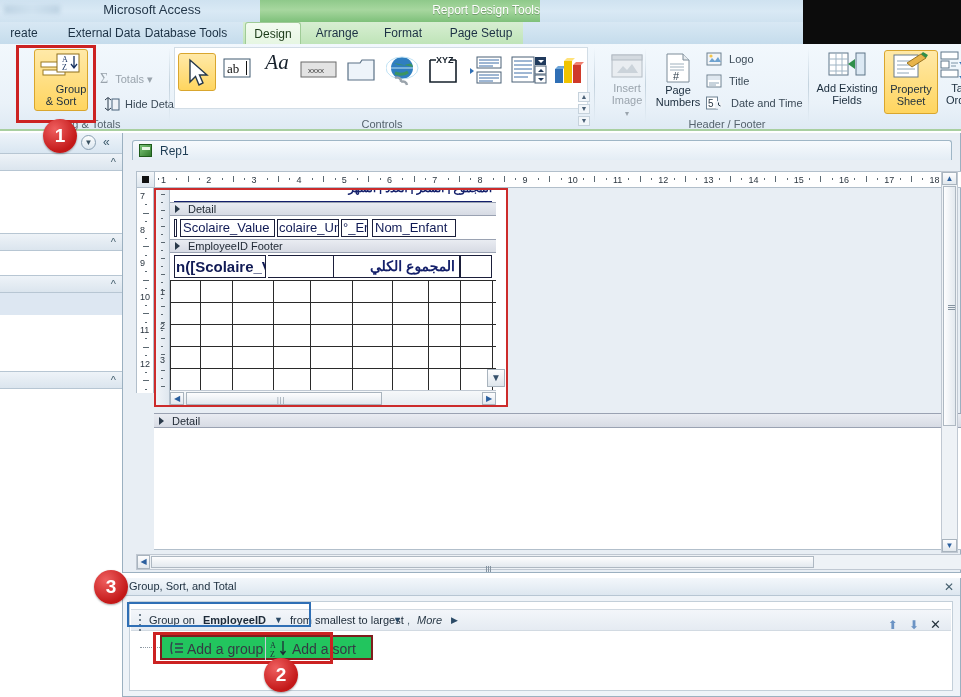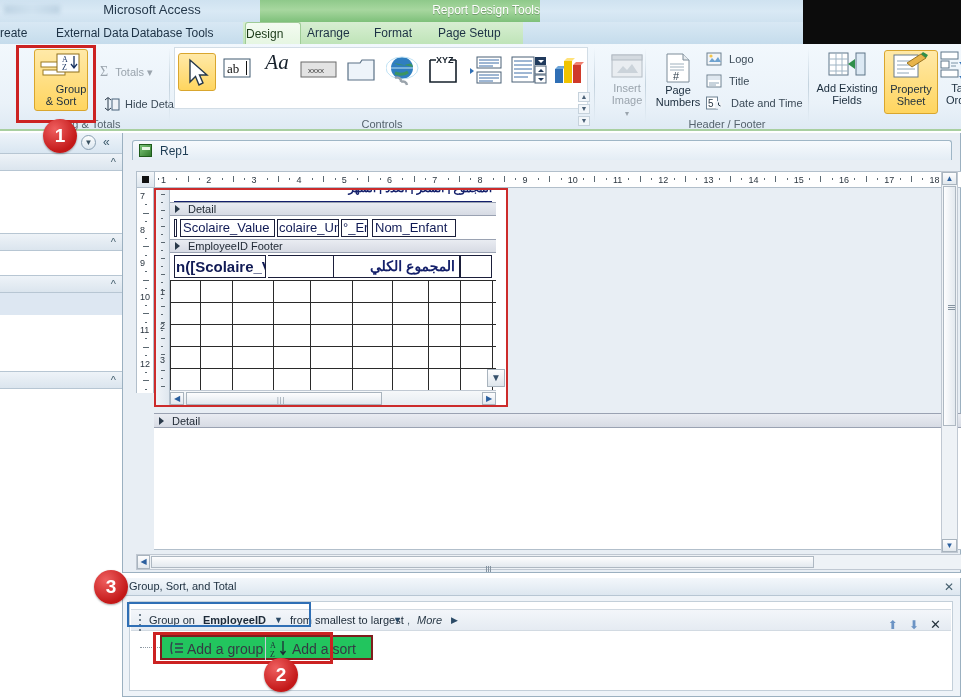--- a/index.html
+++ b/index.html
@@ -43,21 +43,21 @@
   .tabstrip {
     position: absolute; left: 0; top: 22px; width: 961px; height: 22px;
     background: linear-gradient(to bottom,#d8e8f4,#c5dcec);
   }
   .tabstrip .greenzone {
     position: absolute; left: 243px; top: 0; width: 280px; height: 22px;
     background: linear-gradient(to bottom,#d7eed2,#bfe4b8);
   }
   .tab {
     position: absolute; top: 0; height: 22px; line-height: 22px;
-    font-size: 12px; color: #1c3144; white-space: nowrap;
+    font-size: 12px; color: #1c3144; text-align: center; white-space: nowrap;
   }
   .tab.active {
     background: linear-gradient(to bottom,#f3fbf1,#e6f6e2);
     border: 1px solid #9fcb97; border-bottom: none;
     border-radius: 3px 3px 0 0; color: #1b3a18;
   }
   .tabstrip .blackbar2 {
     position: absolute; left: 803px; top: 0; width: 158px; height: 22px; background:#0c0c0c;
   }
 
@@ -77,21 +77,21 @@
 
   .ribbon-btn {
     position: absolute; text-align: center; font-size: 11px; color: #1b2d3d;
     line-height: 12px; cursor: default;
   }
   .ribbon-btn.hi {
     background: linear-gradient(to bottom,#ffe9a8,#ffd55f);
     border: 1px solid #d9a62e; border-radius: 3px;
   }
   .small-cmd { position: absolute; font-size: 11px; color: #3b4a57; white-space: nowrap; }
-  .small-cmd.dim { color: #9aa4ad; }
+  .small-cmd.dim { color: #9aa4ad; margin-top: 7px; }
 
   
   .ico { position: relative; display: inline-block; }
 
   
   .navpane {
     position: absolute; left: 0; top: 133px; width: 122px; height: 440px;
     background: #f4f7fa; border-right: 1px solid #9bb0c0;
   }
   .navhdr {

